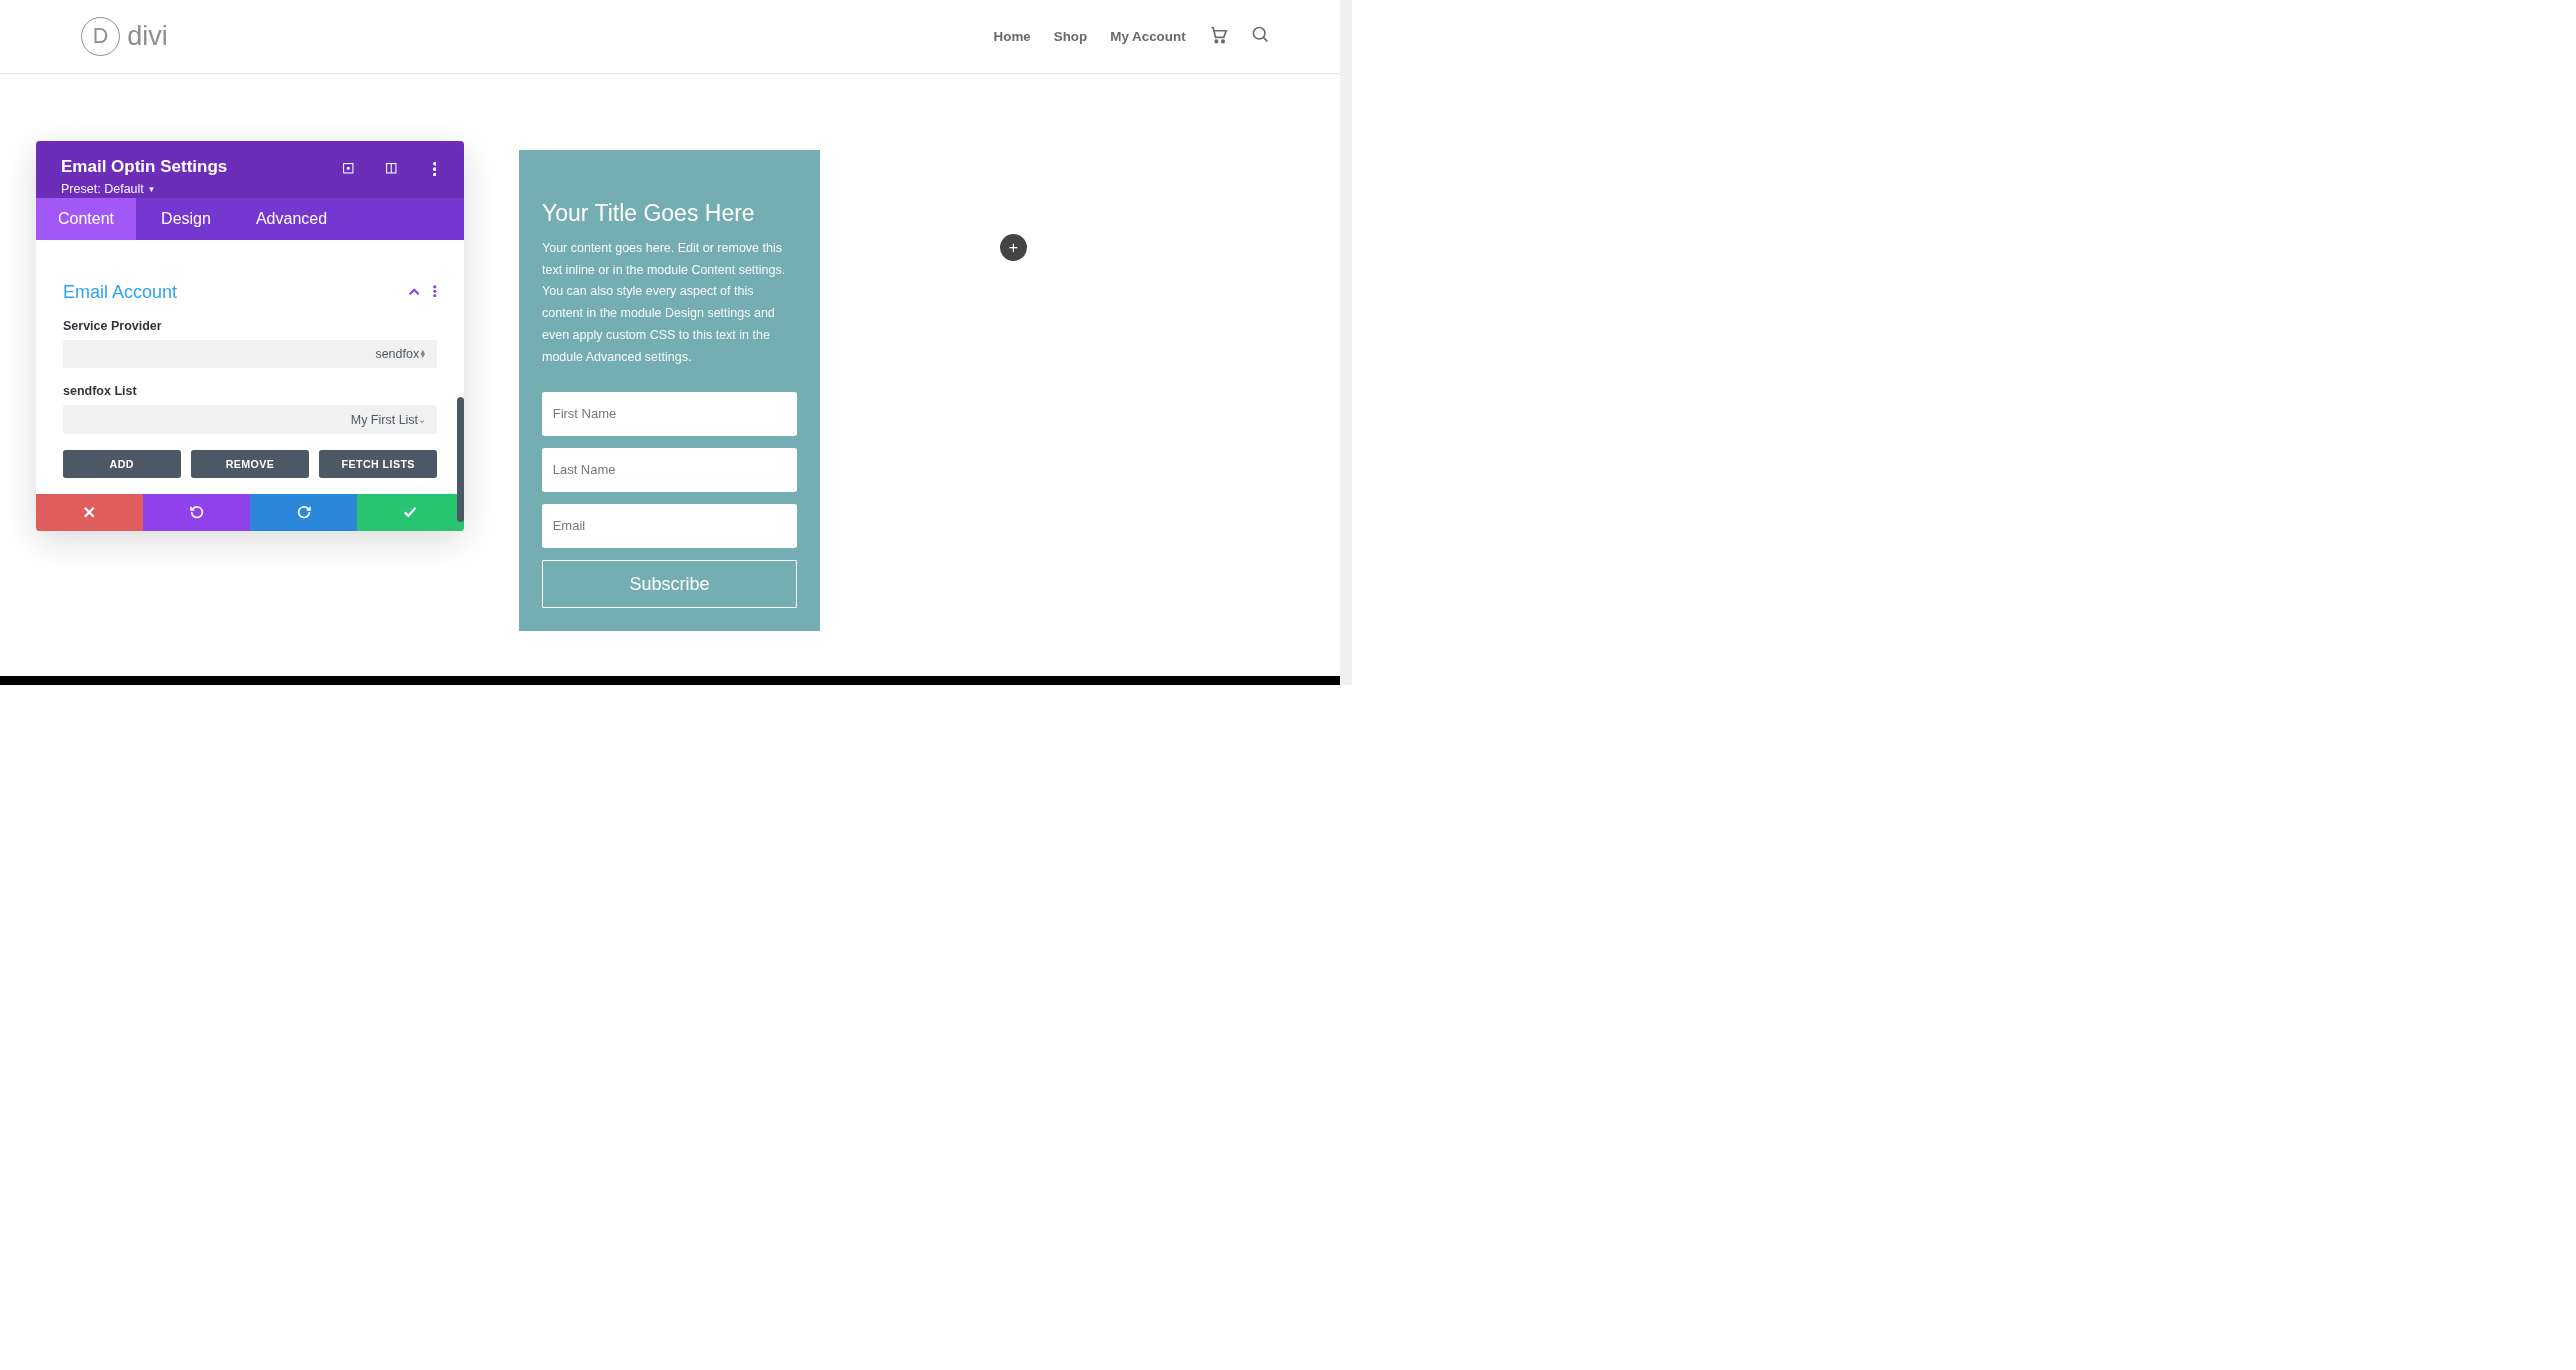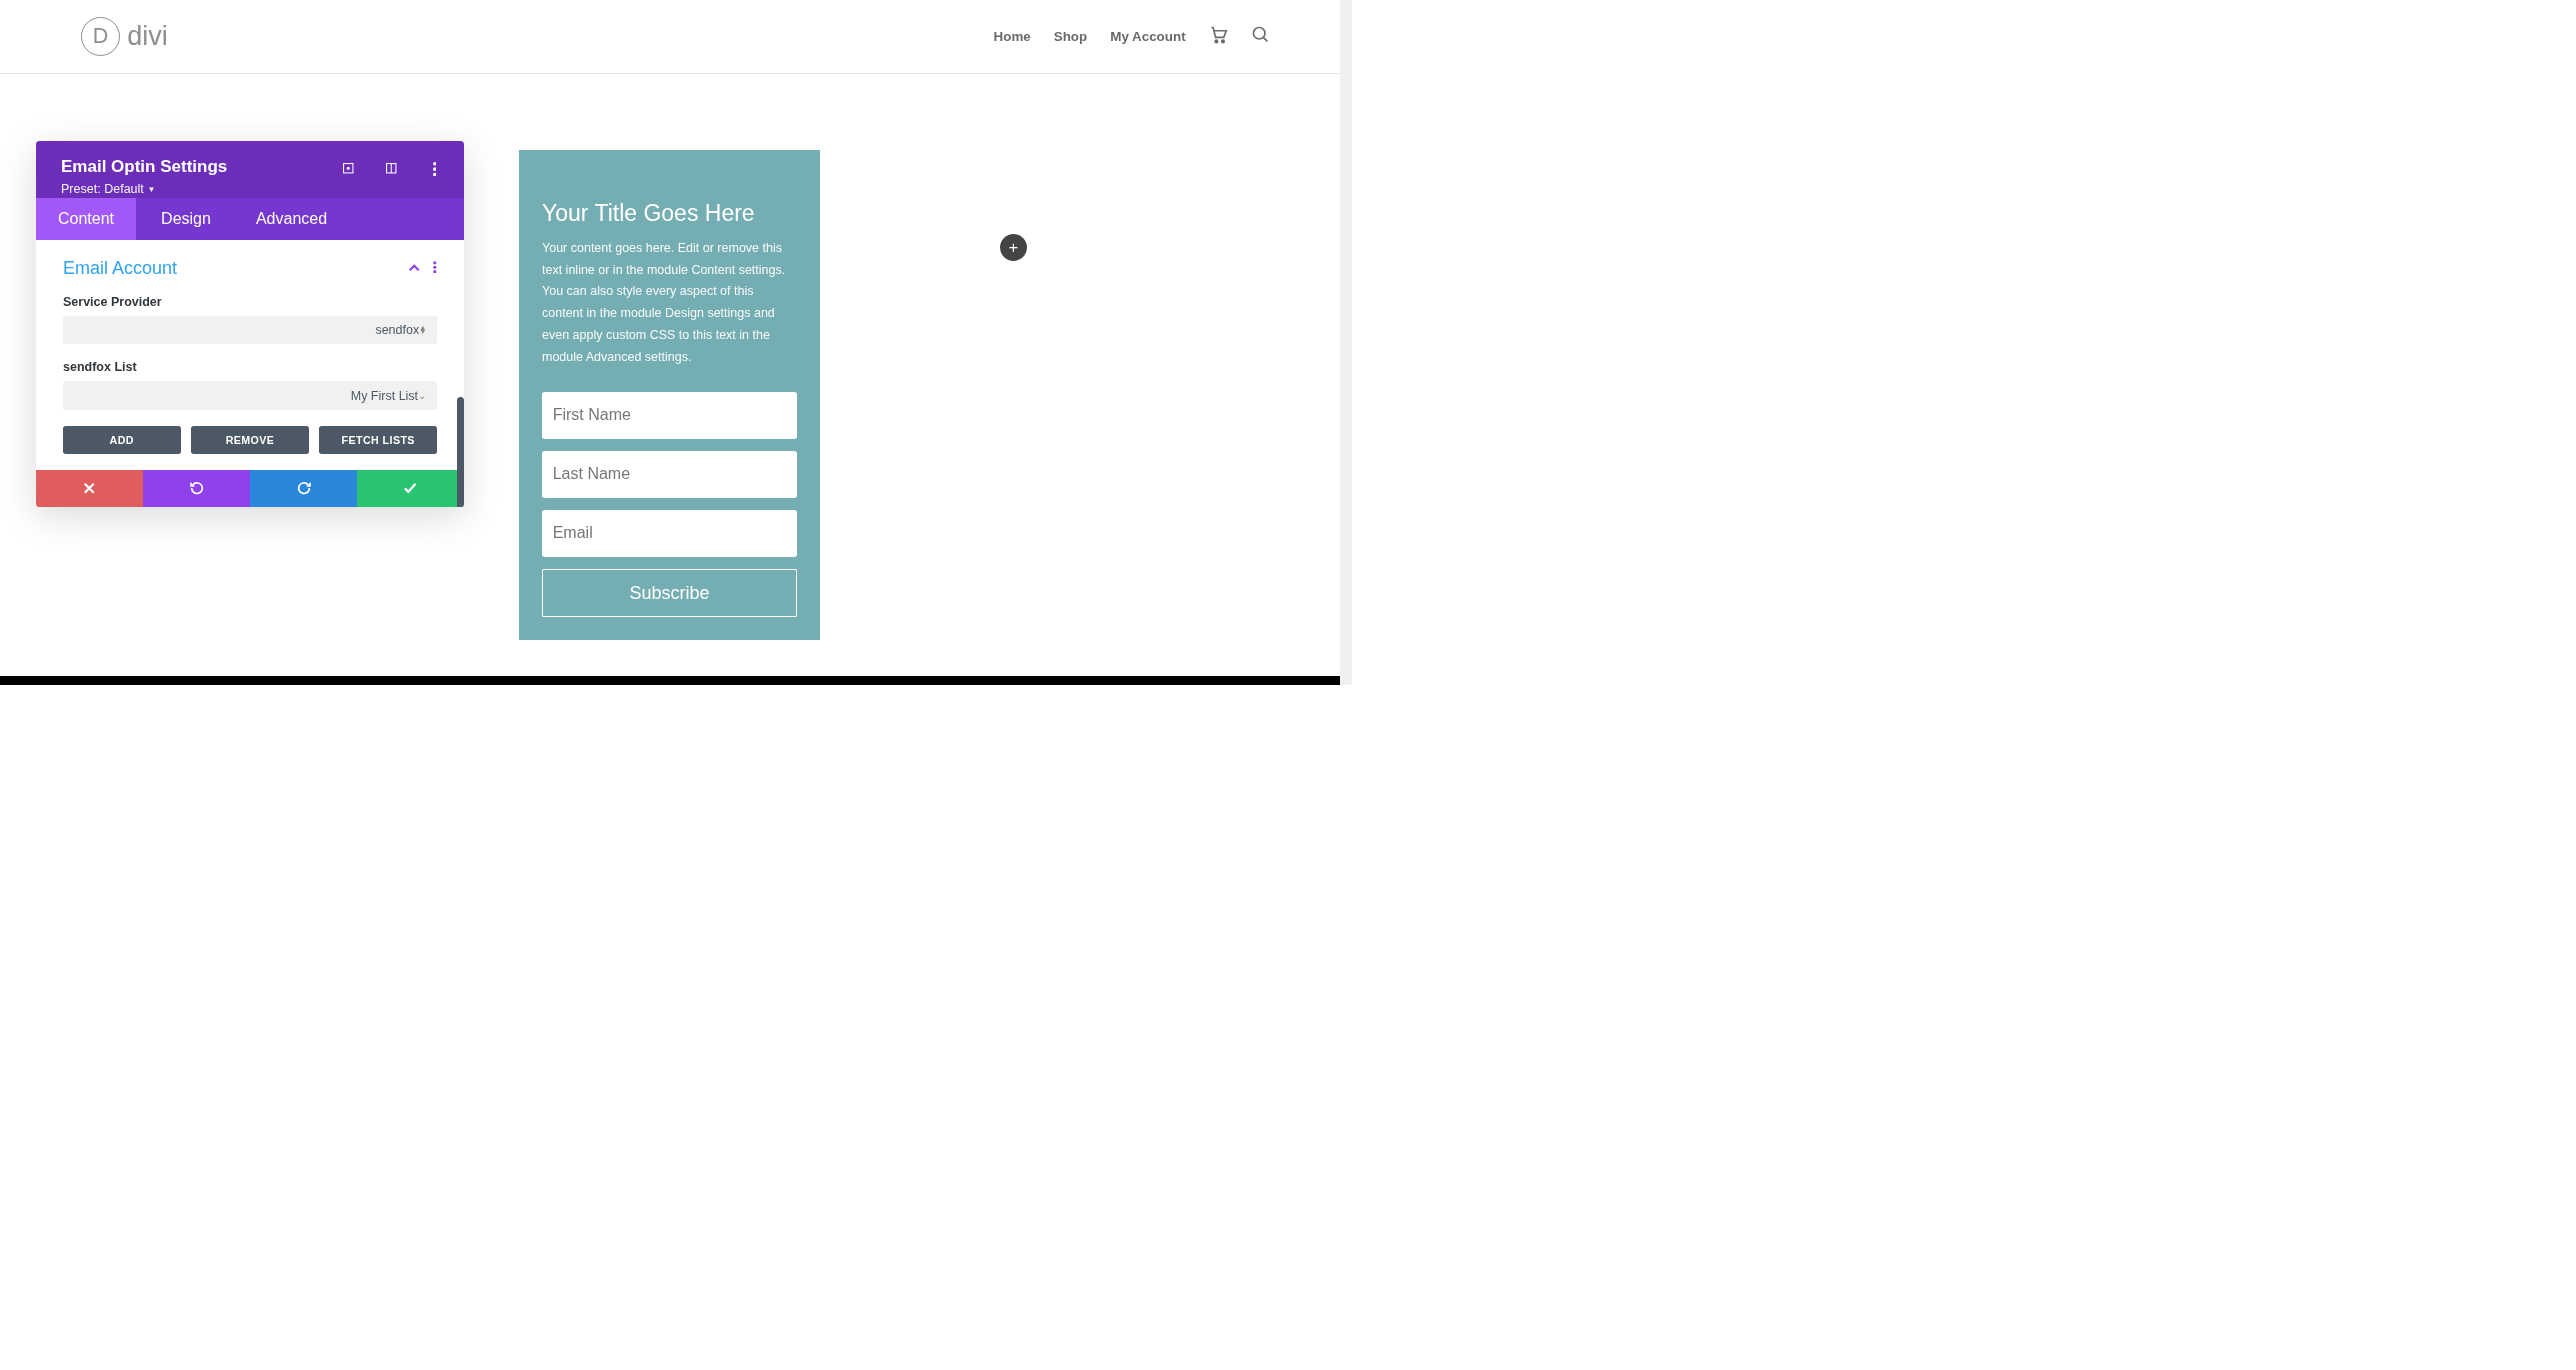--- a/index.html
+++ b/index.html
@@ -131,20 +131,21 @@
       background: #a258f6;
     }
     .tab-content { width: 100px; }
     .tab-design { width: 100px; }
     .tab-advanced { width: 111px; }
     
     .panel-body {
       background: #fff;
       padding: 0;
       position: relative;
+      margin-top: 24px;
     }
     .section-head {
       display: flex;
       justify-content: space-between;
       align-items: center;
       padding: 18px 27px 10.7px;
     }
     .section-title {
       color: #2ea3f2;
       font-size: 18px;
@@ -248,21 +249,21 @@
       font-size: 12.5px;
       line-height: 1.75;
       margin-bottom: 23px;
       opacity: 0.95;
     }
     .optin-input {
       width: 100%;
       padding: 14.3px 10.7px;
       border: none;
       border-radius: 2.7px;
-      font-size: 16px;
+      font-size: 13px;
       margin-bottom: 12.5px;
       background: #fff;
       color: #555;
     }
     .optin-input::placeholder {
       color: #777;
     }
     .optin-submit {
       width: 100%;
       padding: 12.5px;

